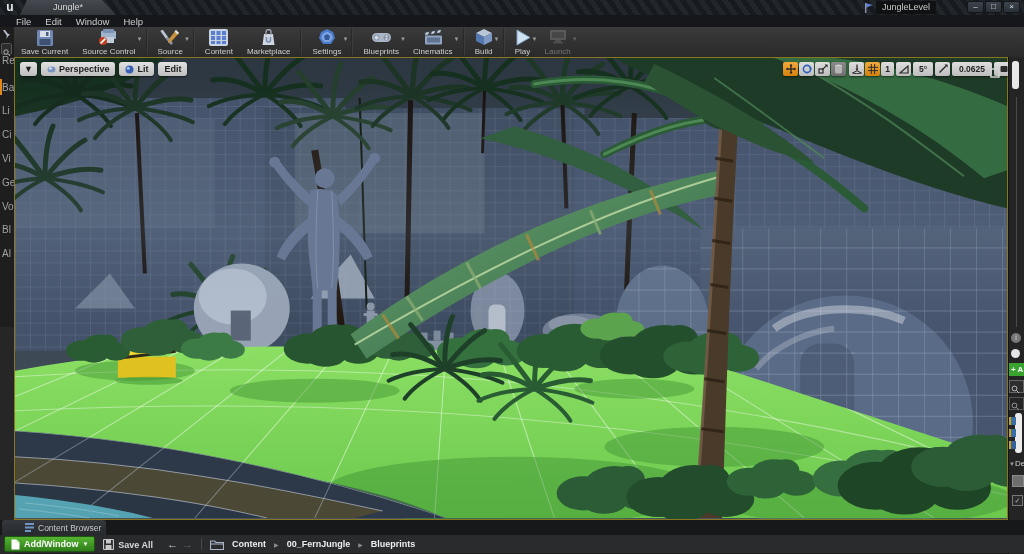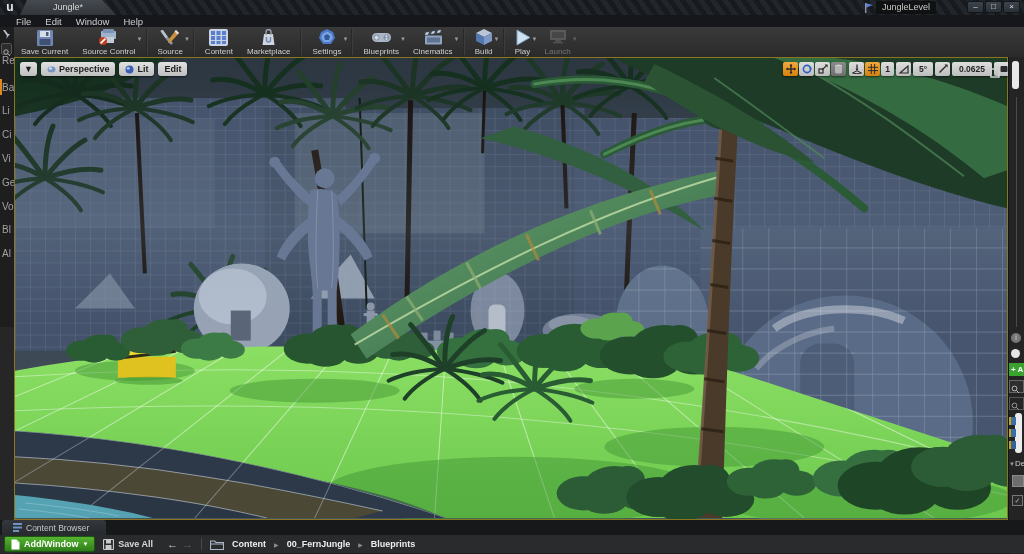--- a/index.html
+++ b/index.html
@@ -39,26 +39,26 @@
   .vpbtn{height:14px;background:linear-gradient(#e2e2e2,#bfbfbf);border-radius:3px;color:#1d1d1d;
      font-size:9px;font-weight:bold;line-height:14px;text-align:center;box-shadow:0 1px 2px rgba(0,0,0,.55);
      display:inline-flex;align-items:center;justify-content:center;gap:3px;padding:0 6px;}
   .vp-sm{position:absolute;top:4px;height:14px;background:linear-gradient(#dedede,#bdbdbd);border-radius:2px;
      box-shadow:0 1px 2px rgba(0,0,0,.5);display:flex;align-items:center;justify-content:center;
      font-size:8.5px;font-weight:bold;color:#222;}
   .vp-sm.active{background:linear-gradient(#f2a93c,#d6820c);}
   
   #cb-tabrow{left:0;top:520px;width:1024px;height:15px;background:#17181a;}
   #cb-tab{left:2px;top:0;width:104px;height:15px;background:linear-gradient(#34383d,#26292d);border-radius:3px 3px 0 0;
-     display:flex;align-items:center;gap:4px;padding-left:11px;box-sizing:border-box;}
+     display:flex;align-items:center;gap:4px;padding-left:23px;box-sizing:border-box;}
   #cb-tab span{color:#c8c8c8;font-size:8.5px;}
   #cb-toolbar{left:0;top:535px;width:1024px;height:18px;background:#2a2b2d;display:flex;align-items:center;gap:8px;padding-left:4px;}
   #add-import{height:14px;background:linear-gradient(#55b431,#2f7d19);border:1px solid #1e5510;border-radius:2px;
      display:flex;align-items:center;gap:4px;padding:0 6px;color:#fff;font-size:9px;font-weight:bold;}
-  .cb-txt{color:#d8d8d8;font-size:9px;font-weight:bold;display:flex;align-items:center;gap:4px;}
+  .cb-txt{color:#d8d8d8;font-size:9px;font-weight:bold;display:flex;align-items:flex-end;gap:4px;}
   .crumb{color:#eee;font-size:9px;font-weight:bold;}
   .crumb-sep{color:#8a8a8a;font-size:6px;}
   #cb-sep{width:1px;height:12px;background:#47484a;}
   .navarrow{font-size:11px;line-height:14px;}
   
   .svgi{display:block;}
 </style>
 </head>
 <body>
 

